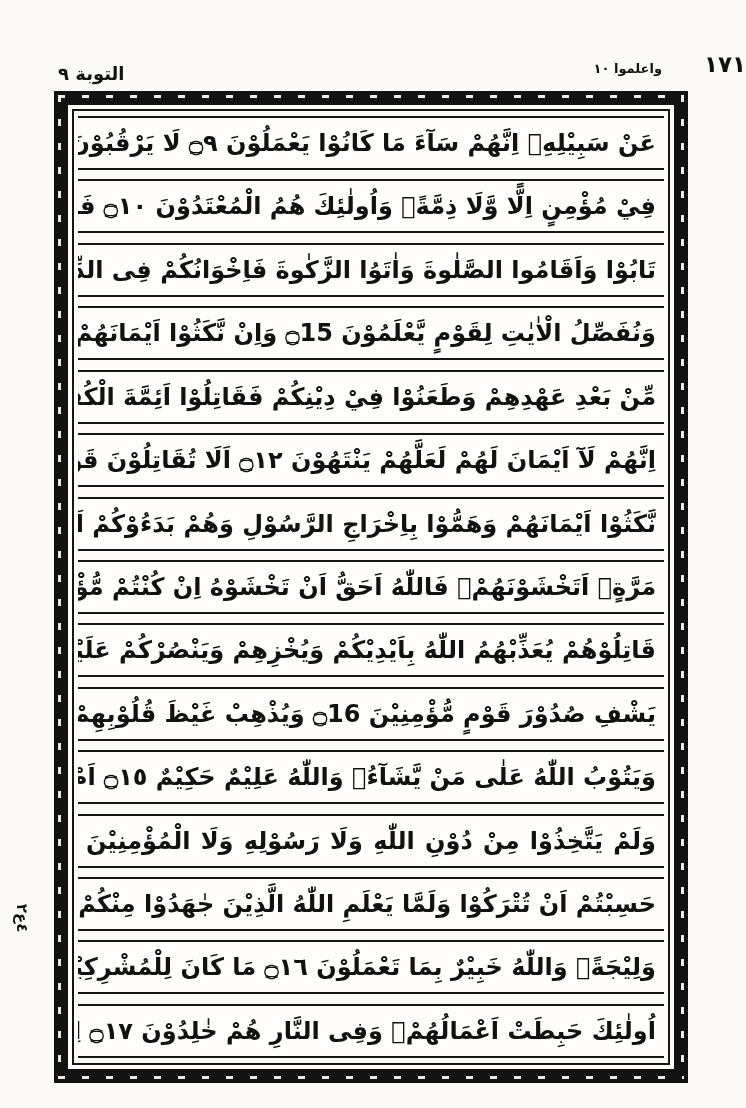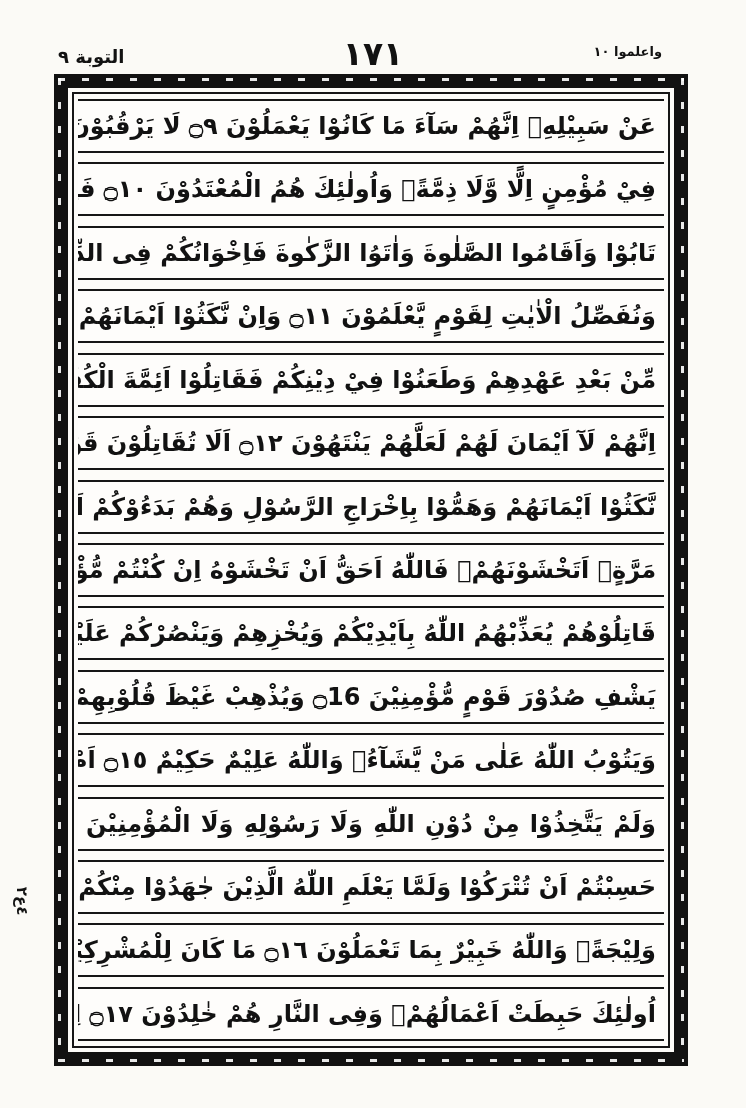--- a/index.html
+++ b/index.html
@@ -4,30 +4,30 @@
 <style>
   html,body{margin:0;padding:0;}
   body{
     width:746px;height:1108px;
     background:#fbfaf6;
     font-family:"DejaVu Sans",sans-serif;
     color:#121212;
     position:relative;
     overflow:hidden;
   }
-  .page{position:absolute;inset:0;}
+  .page{position:absolute;inset:0;margin-top:17px;}
 
   
   .hdr-surah{
     position:absolute;top:46px;left:58px;
     font-size:18px;font-weight:700;direction:rtl;
   }
   .hdr-pageno{
     position:absolute;top:34px;left:0;right:0;
-    text-align:center;font-size:33px;font-weight:700;
+    font-size:23px;font-weight:700;
     letter-spacing:2px;
   }
   .hdr-juz{
     position:absolute;top:44px;right:84px;
     font-size:13px;font-weight:700;direction:rtl;
   }
 
   
   .frame{
     position:absolute;
@@ -112,21 +112,21 @@
       <div class="row">
           <div class="ltext">عَنْ سَبِيْلِهِۚ اِنَّهُمْ سَآءَ مَا كَانُوْا يَعْمَلُوْنَ ۝٩ لَا يَرْقُبُوْنَ</div>
         </div>
       <div class="row">
           <div class="ltext">فِيْ مُؤْمِنٍ اِلًّا وَّلَا ذِمَّةًۗ وَاُولٰئِكَ هُمُ الْمُعْتَدُوْنَ ۝١٠ فَاِنْ</div>
         </div>
       <div class="row">
           <div class="ltext">تَابُوْا وَاَقَامُوا الصَّلٰوةَ وَاٰتَوُا الزَّكٰوةَ فَاِخْوَانُكُمْ فِى الدِّيْنِۗ</div>
         </div>
       <div class="row">
-          <div class="ltext">وَنُفَصِّلُ الْاٰيٰتِ لِقَوْمٍ يَّعْلَمُوْنَ ۝١١ وَاِنْ نَّكَثُوْا اَيْمَانَهُمْ</div>
+          <div class="ltext">وَنُفَصِّلُ الْاٰيٰتِ لِقَوْمٍ يَّعْلَمُوْنَ ۝15 وَاِنْ نَّكَثُوْا اَيْمَانَهُمْ</div>
         </div>
       <div class="row">
           <div class="ltext">مِّنْ بَعْدِ عَهْدِهِمْ وَطَعَنُوْا فِيْ دِيْنِكُمْ فَقَاتِلُوْا اَئِمَّةَ الْكُفْرِۙ</div>
         </div>
       <div class="row">
           <div class="ltext">اِنَّهُمْ لَآ اَيْمَانَ لَهُمْ لَعَلَّهُمْ يَنْتَهُوْنَ ۝١٢ اَلَا تُقَاتِلُوْنَ قَوْمًا</div>
         </div>
       <div class="row">
           <div class="ltext">نَّكَثُوْا اَيْمَانَهُمْ وَهَمُّوْا بِاِخْرَاجِ الرَّسُوْلِ وَهُمْ بَدَءُوْكُمْ اَوَّلَ</div>
         </div>

